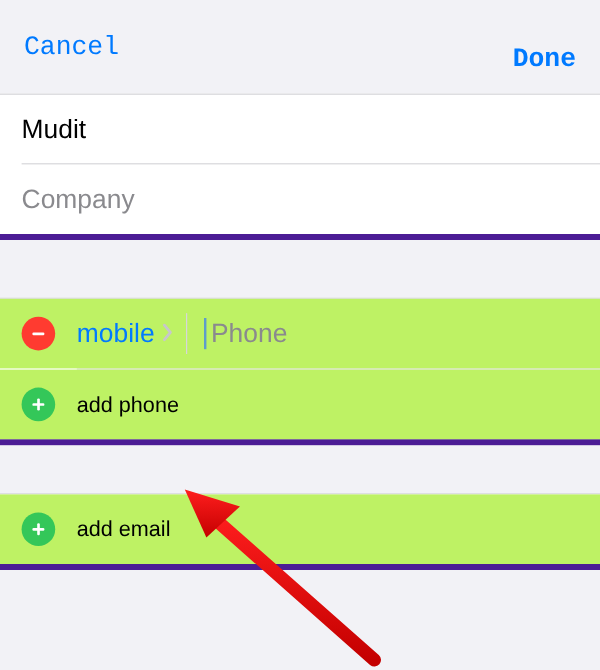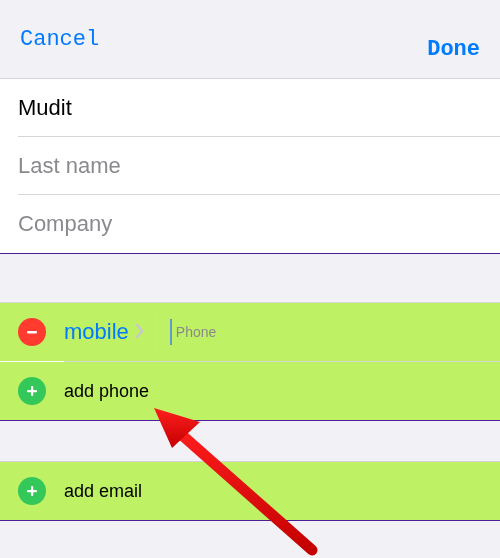--- a/index.html
+++ b/index.html
@@ -104,40 +104,40 @@
     }
     .vdiv {
       width: 1px;
       height: 34px;
       background: #d6d6da;
       margin-right: 14px;
     }
     .phone-input {
       border: none;
       outline: none;
-      font-size: 14px;
+      font-size: 22px;
       color: #000;
       background: transparent;
       flex: 1;
     }
     .phone-input::placeholder { color: #8a8a8e; }
     .action-label {
       font-size: 18px;
       color: #000;
     }
     .row-divider-inset {
       height: 1px;
       background: #d6d6da;
       margin-left: 64px;
     }
     .first-row-border-top {
       border-top: 1px solid #d6d6da;
     }
     .last-row-border-bottom {
-      border-bottom: 1px solid #4c1d95;
+      border-bottom: 5px solid #4c1d95;
     }
     .arrow-annotation {
       position: absolute;
       pointer-events: none;
     }
     .cursor-caret {
       display: inline-block;
       width: 2px;
       height: 26px;
       background: #3478f6;
@@ -150,23 +150,20 @@
 <body>
 
 <div class="nav-bar">
   <div class="nav-btn">Cancel</div>
   <div class="nav-btn primary">Done</div>
 </div>
 
 <div class="section first-row-border-top last-row-border-bottom">
   <div class="field-row">
     <input class="text-input" type="text" value="Mudit" style="">
-  </div>
-  <div class="field-row">
-    <input class="text-input" type="text" placeholder="Last name" style="">
   </div>
   <div class="field-row">
     <input class="text-input" type="text" placeholder="Company" style="">
   </div>
 </div>
 
 <div class="gap"></div>
 
 <div class="section first-row-border-top last-row-border-bottom">
   <div class="action-row">

